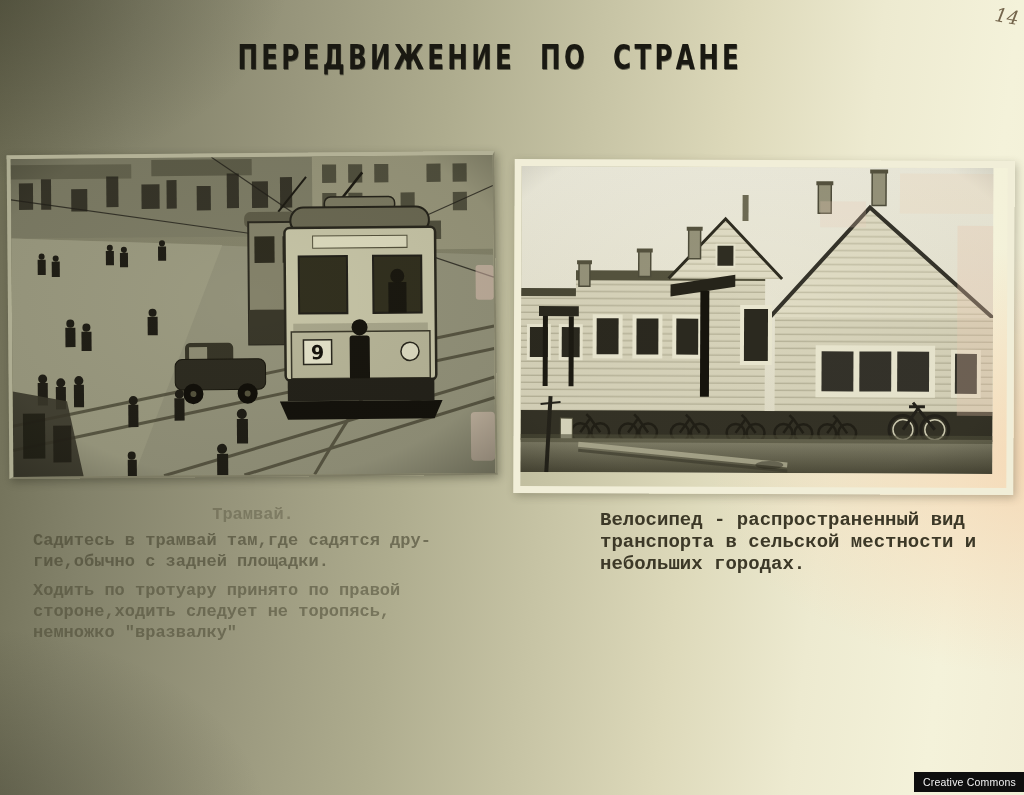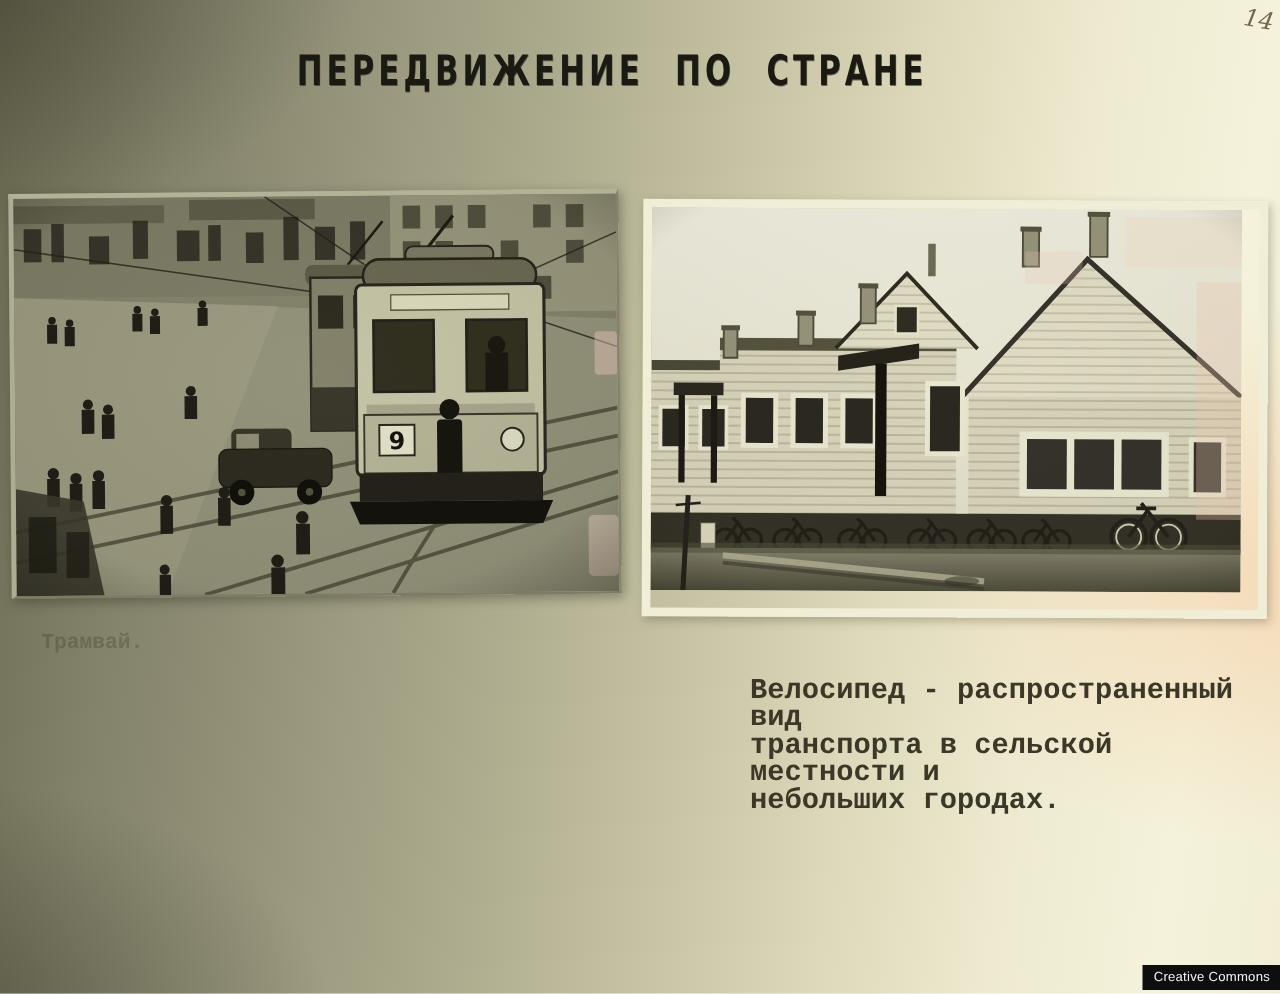--- a/index.html
+++ b/index.html
@@ -43,24 +43,24 @@
   .photo-right{
     left:514px; top:160px; width:486px; height:320px;
     border:7px solid #f1eed8;
     transform:rotate(0.25deg);
     box-shadow:2px 3px 8px rgba(60,56,38,.30);
   }
   
   .cap{position:absolute; font-family:"Liberation Mono","DejaVu Sans Mono",monospace; font-weight:700;}
   .cap p{margin:0; white-space:pre-line;}
   .cap-left{left:33px; top:504px; width:440px; font-size:17px; line-height:21px; color:#45432f; filter:blur(.4px);}
-  .cap-left .p1{opacity:.35; margin-bottom:5px;}
+  .cap-left .p1{opacity:.35; margin-bottom:5px;text-align:center;}
   .cap-left .p2{opacity:.60; margin-bottom:8px;}
   .cap-left .p3{opacity:.52;}
-  .cap-right{left:600px; top:509px; width:410px; font-size:23px; line-height:22px; color:#3c3827;margin-top:32px;}
+  .cap-right{left:600px; top:509px; width:410px; font-size:19px; line-height:22px; color:#3c3827;}
   .cap-right .p1{margin-bottom:11px;}
   
   .credit-bar{
     position:absolute; right:0; bottom:3px;
     background:#0e0e0e; color:#f2f2f2;
     font-family:"Liberation Sans",sans-serif; font-weight:400;
     font-size:10.5px; padding:4px 8px 4px 9px; letter-spacing:.2px;
   }
 </style>
 </head>
@@ -367,20 +367,25 @@
 
       <rect x="438" y="58" width="36" height="190" fill="#ecc9b2" opacity=".32"></rect>
       <rect x="300" y="34" width="46" height="26" fill="#eccdb8" opacity=".25"></rect>
       <rect x="380" y="6" width="94" height="40" fill="#f2d6bc" opacity=".28"></rect>
       <rect x="0" y="0" width="474" height="306" fill="url(#vigR)"></rect>
     </svg>
   </div>
 
   <div class="cap cap-left">
     <p class="p1">Трамвай.</p>
+    <p class="p2">Садитесь в трамвай там,где садятся дру-
+гие,обычно с задней площадки.</p>
+    <p class="p3">Ходить по тротуару принято по правой
+стороне,ходить следует не торопясь,
+немножко "вразвалку"</p>
   </div>
 
   <div class="cap cap-right">
     <p class="p1">Велосипед - распространенный вид
 транспорта в сельской местности и
 небольших городах.</p>
   </div>
 
   <div class="credit-bar">
     <span>Creative Commons</span>

